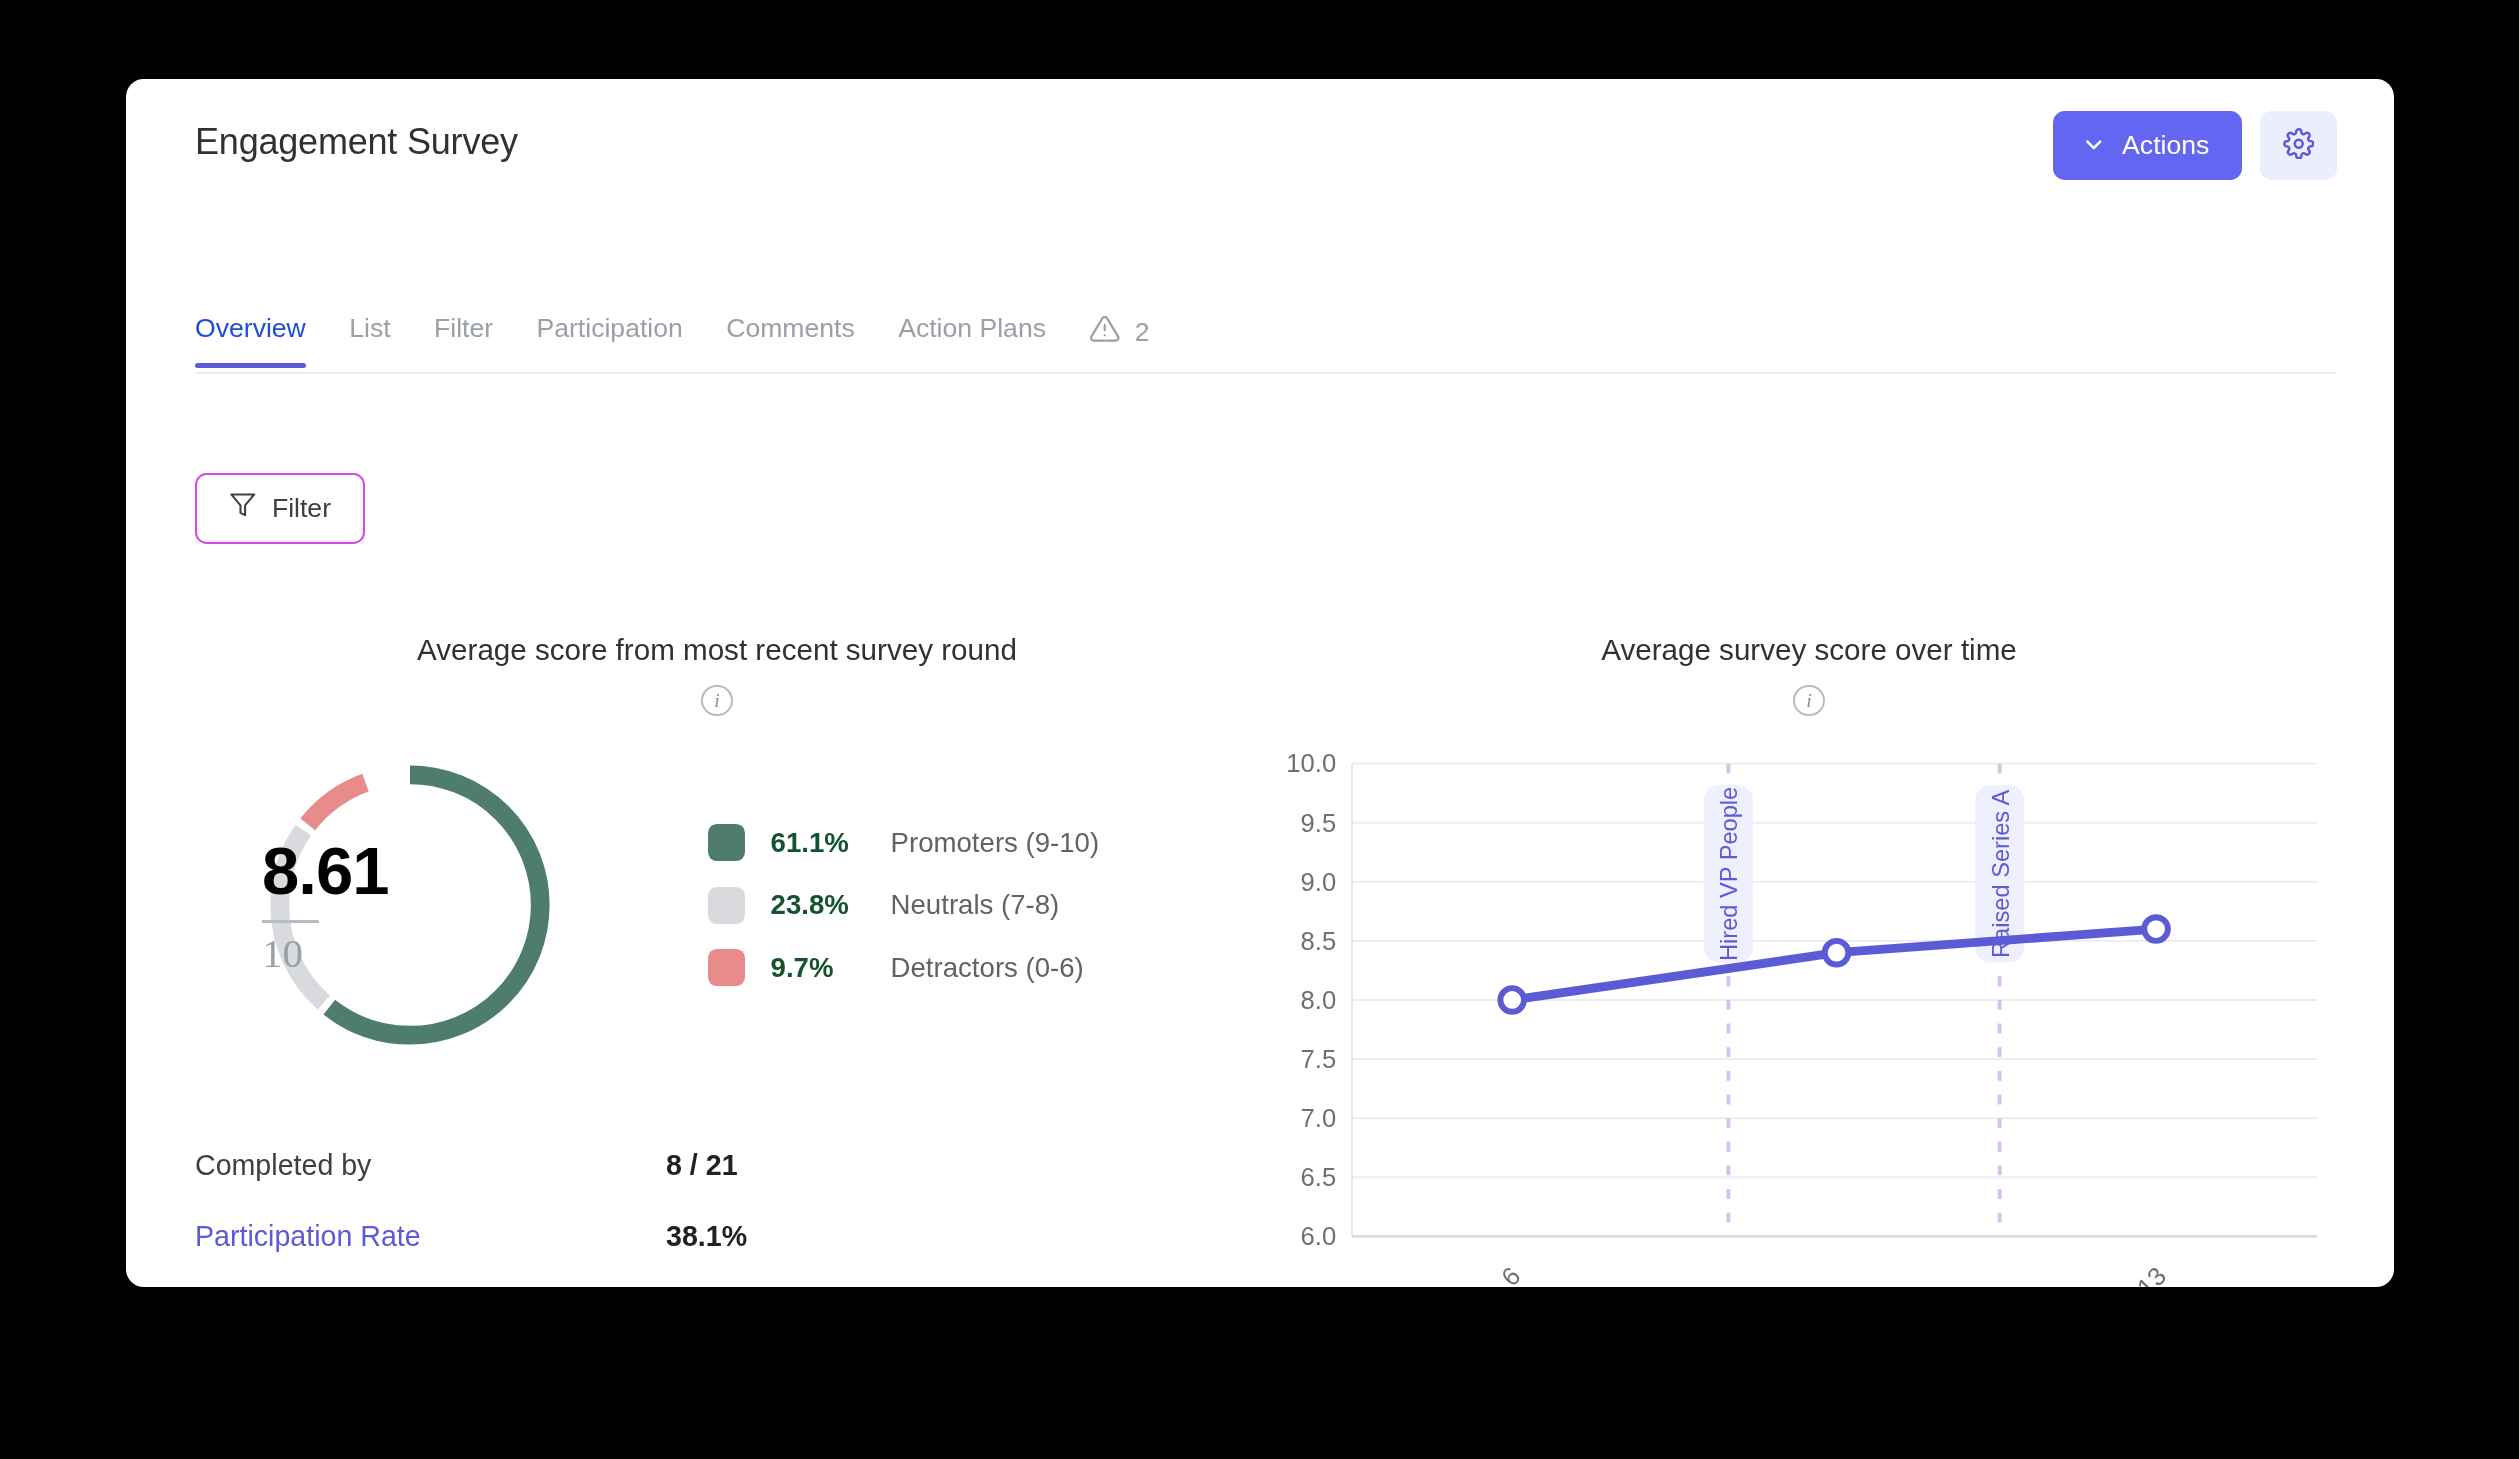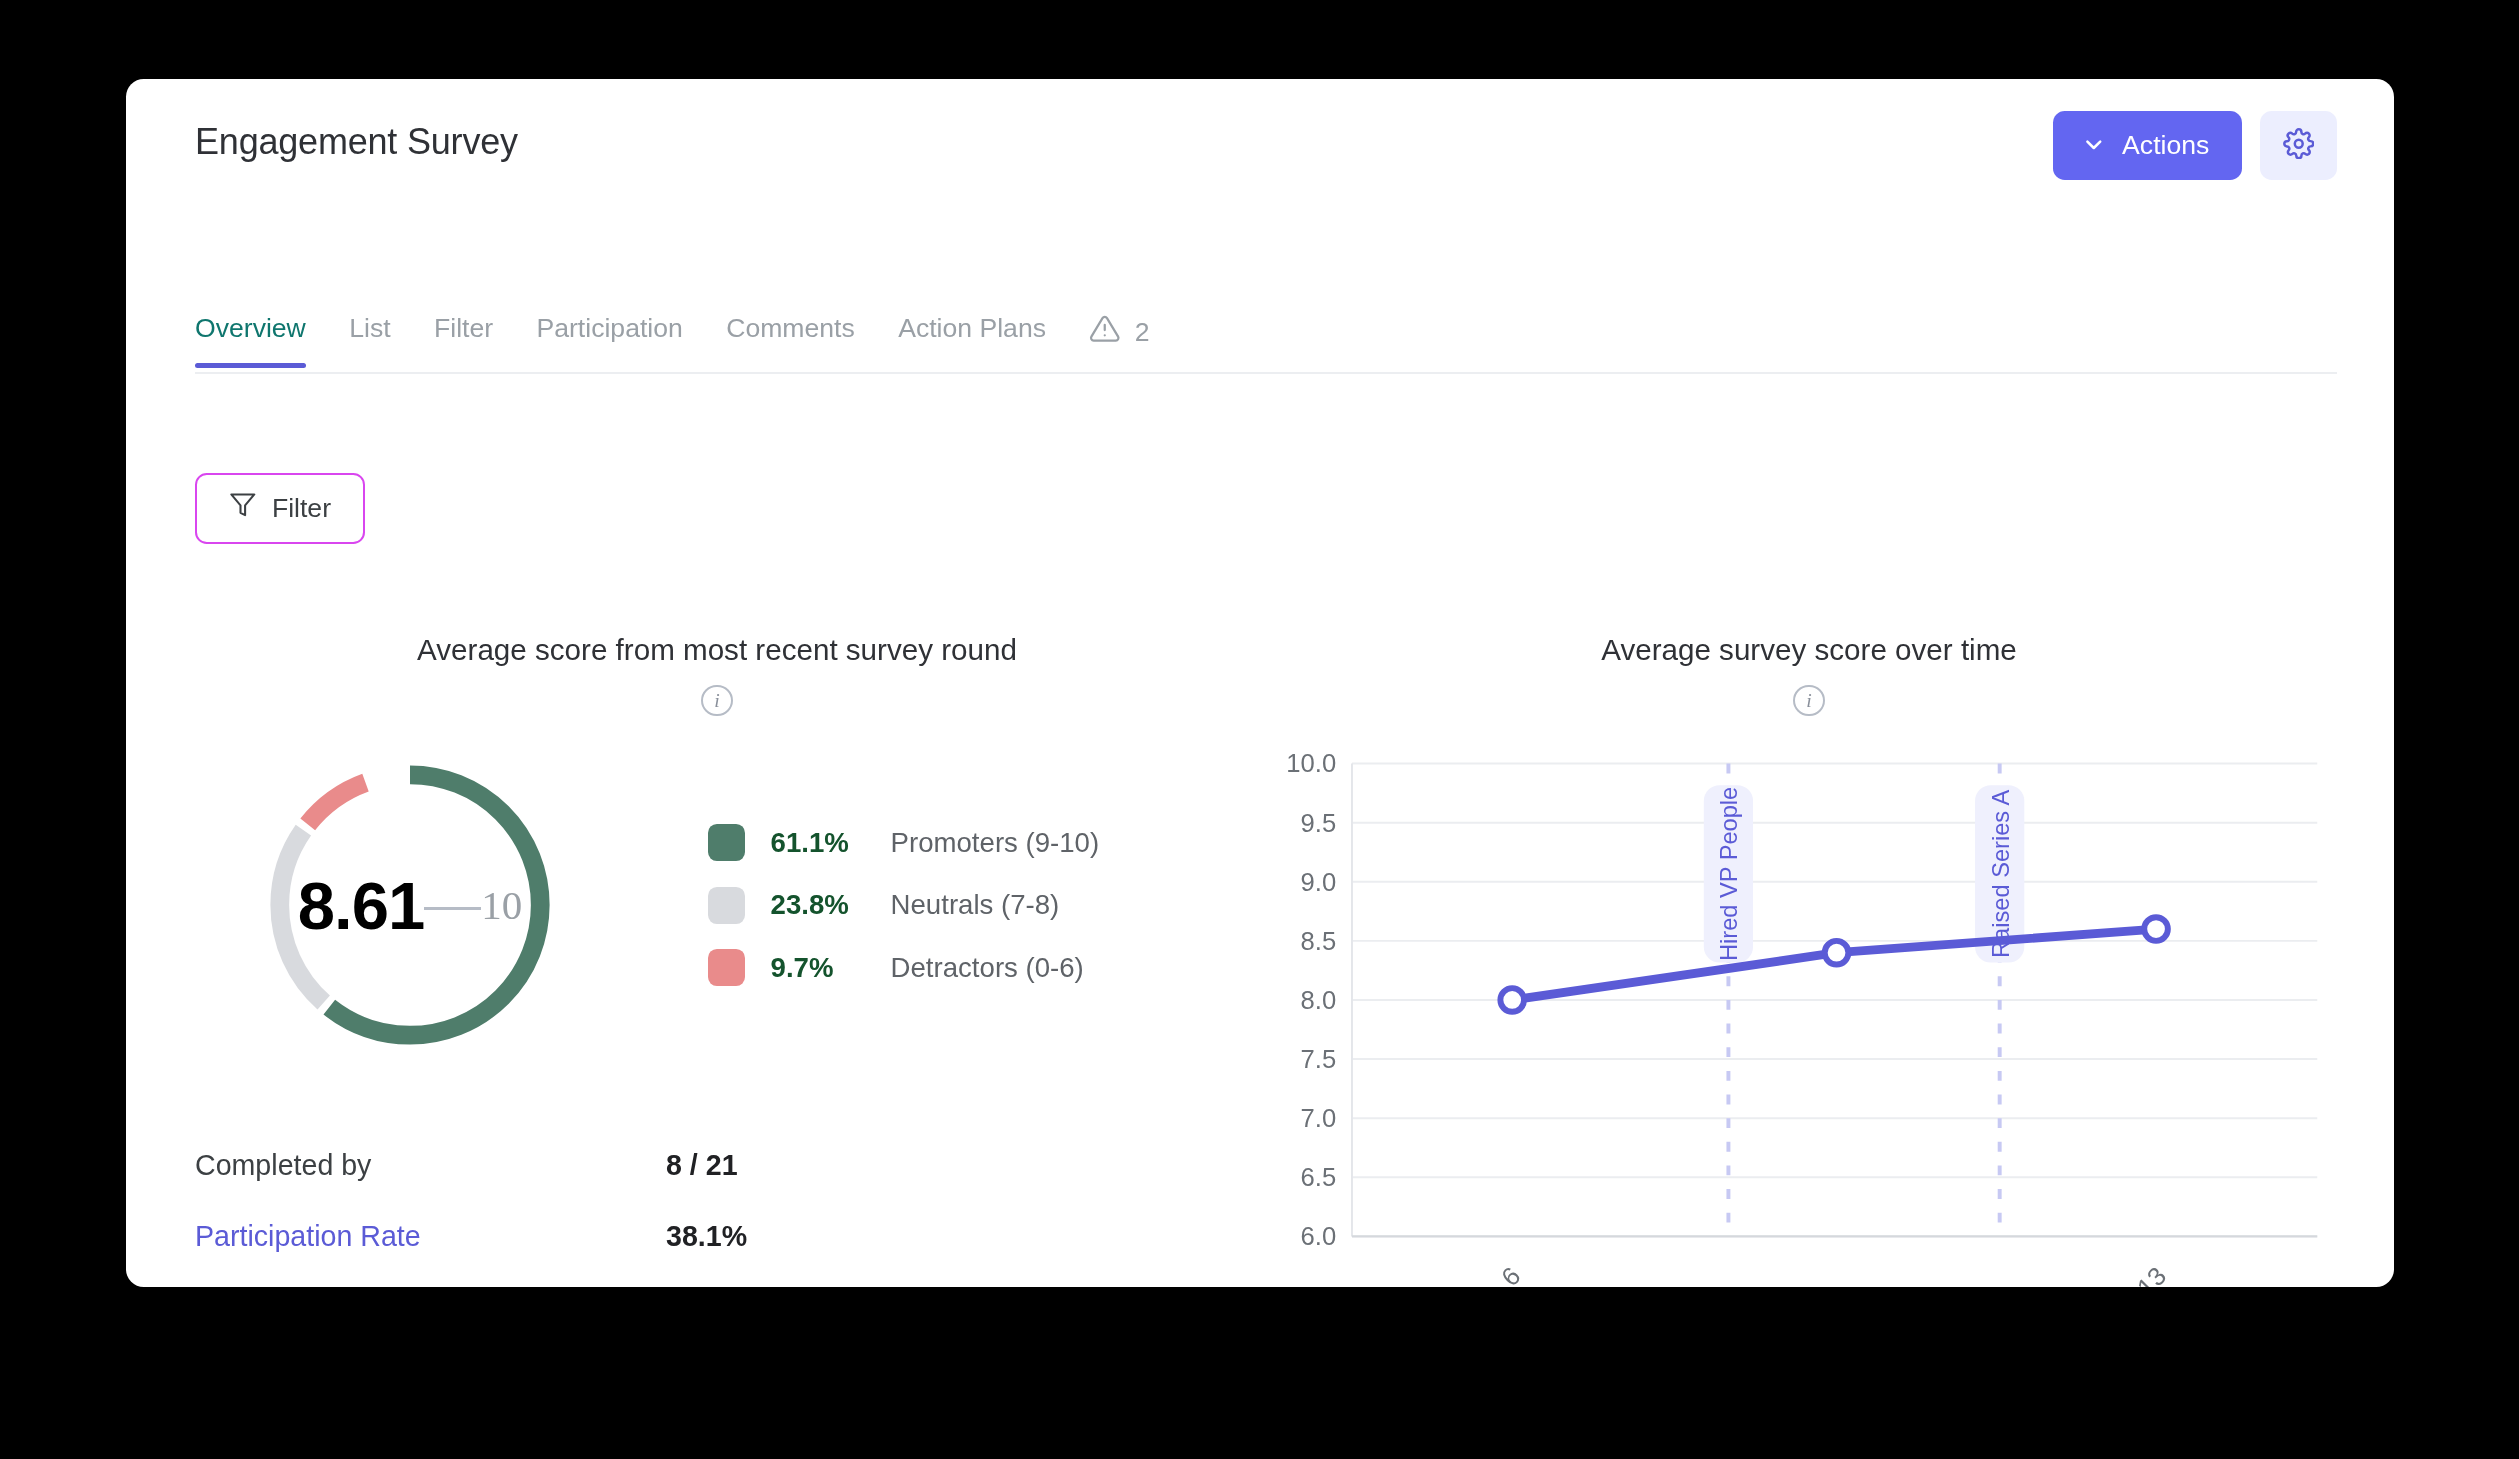--- a/index.html
+++ b/index.html
@@ -88,21 +88,21 @@
     font-size: 26.6px;
     color: #9aa0a6;
     cursor: pointer;
     white-space: nowrap;
     background: none;
     border: none;
     font-family: "Liberation Sans", sans-serif;
   }
   .tab:first-child { padding-left: 0; }
   .tab.active {
-    color: #0f766e;
+    color: #1d4ed8;
   }
   .tab.active::after {
     content: "";
     position: absolute;
     left: 0; right: 21.7px; bottom: -2px;
     height: 4.9px;
     background: #5b5bd6;
     border-radius: 3px;
   }
   .tab-alert {
@@ -180,21 +180,21 @@
     position: relative;
     width: 296px; height: 296px;
     margin-left: 67px;
     flex: none;
   }
   .donut-wrap svg { display: block; }
   .donut-center {
     position: absolute;
     inset: 0;
     display: flex;
-    align-items: center;
+    flex-direction: column;
     justify-content: center;
   }
   .donut-score {
     font-size: 67px;
     font-weight: 700;
     color: #000000;
     letter-spacing: -1px;
     line-height: 1;
   }
   .donut-rule {

